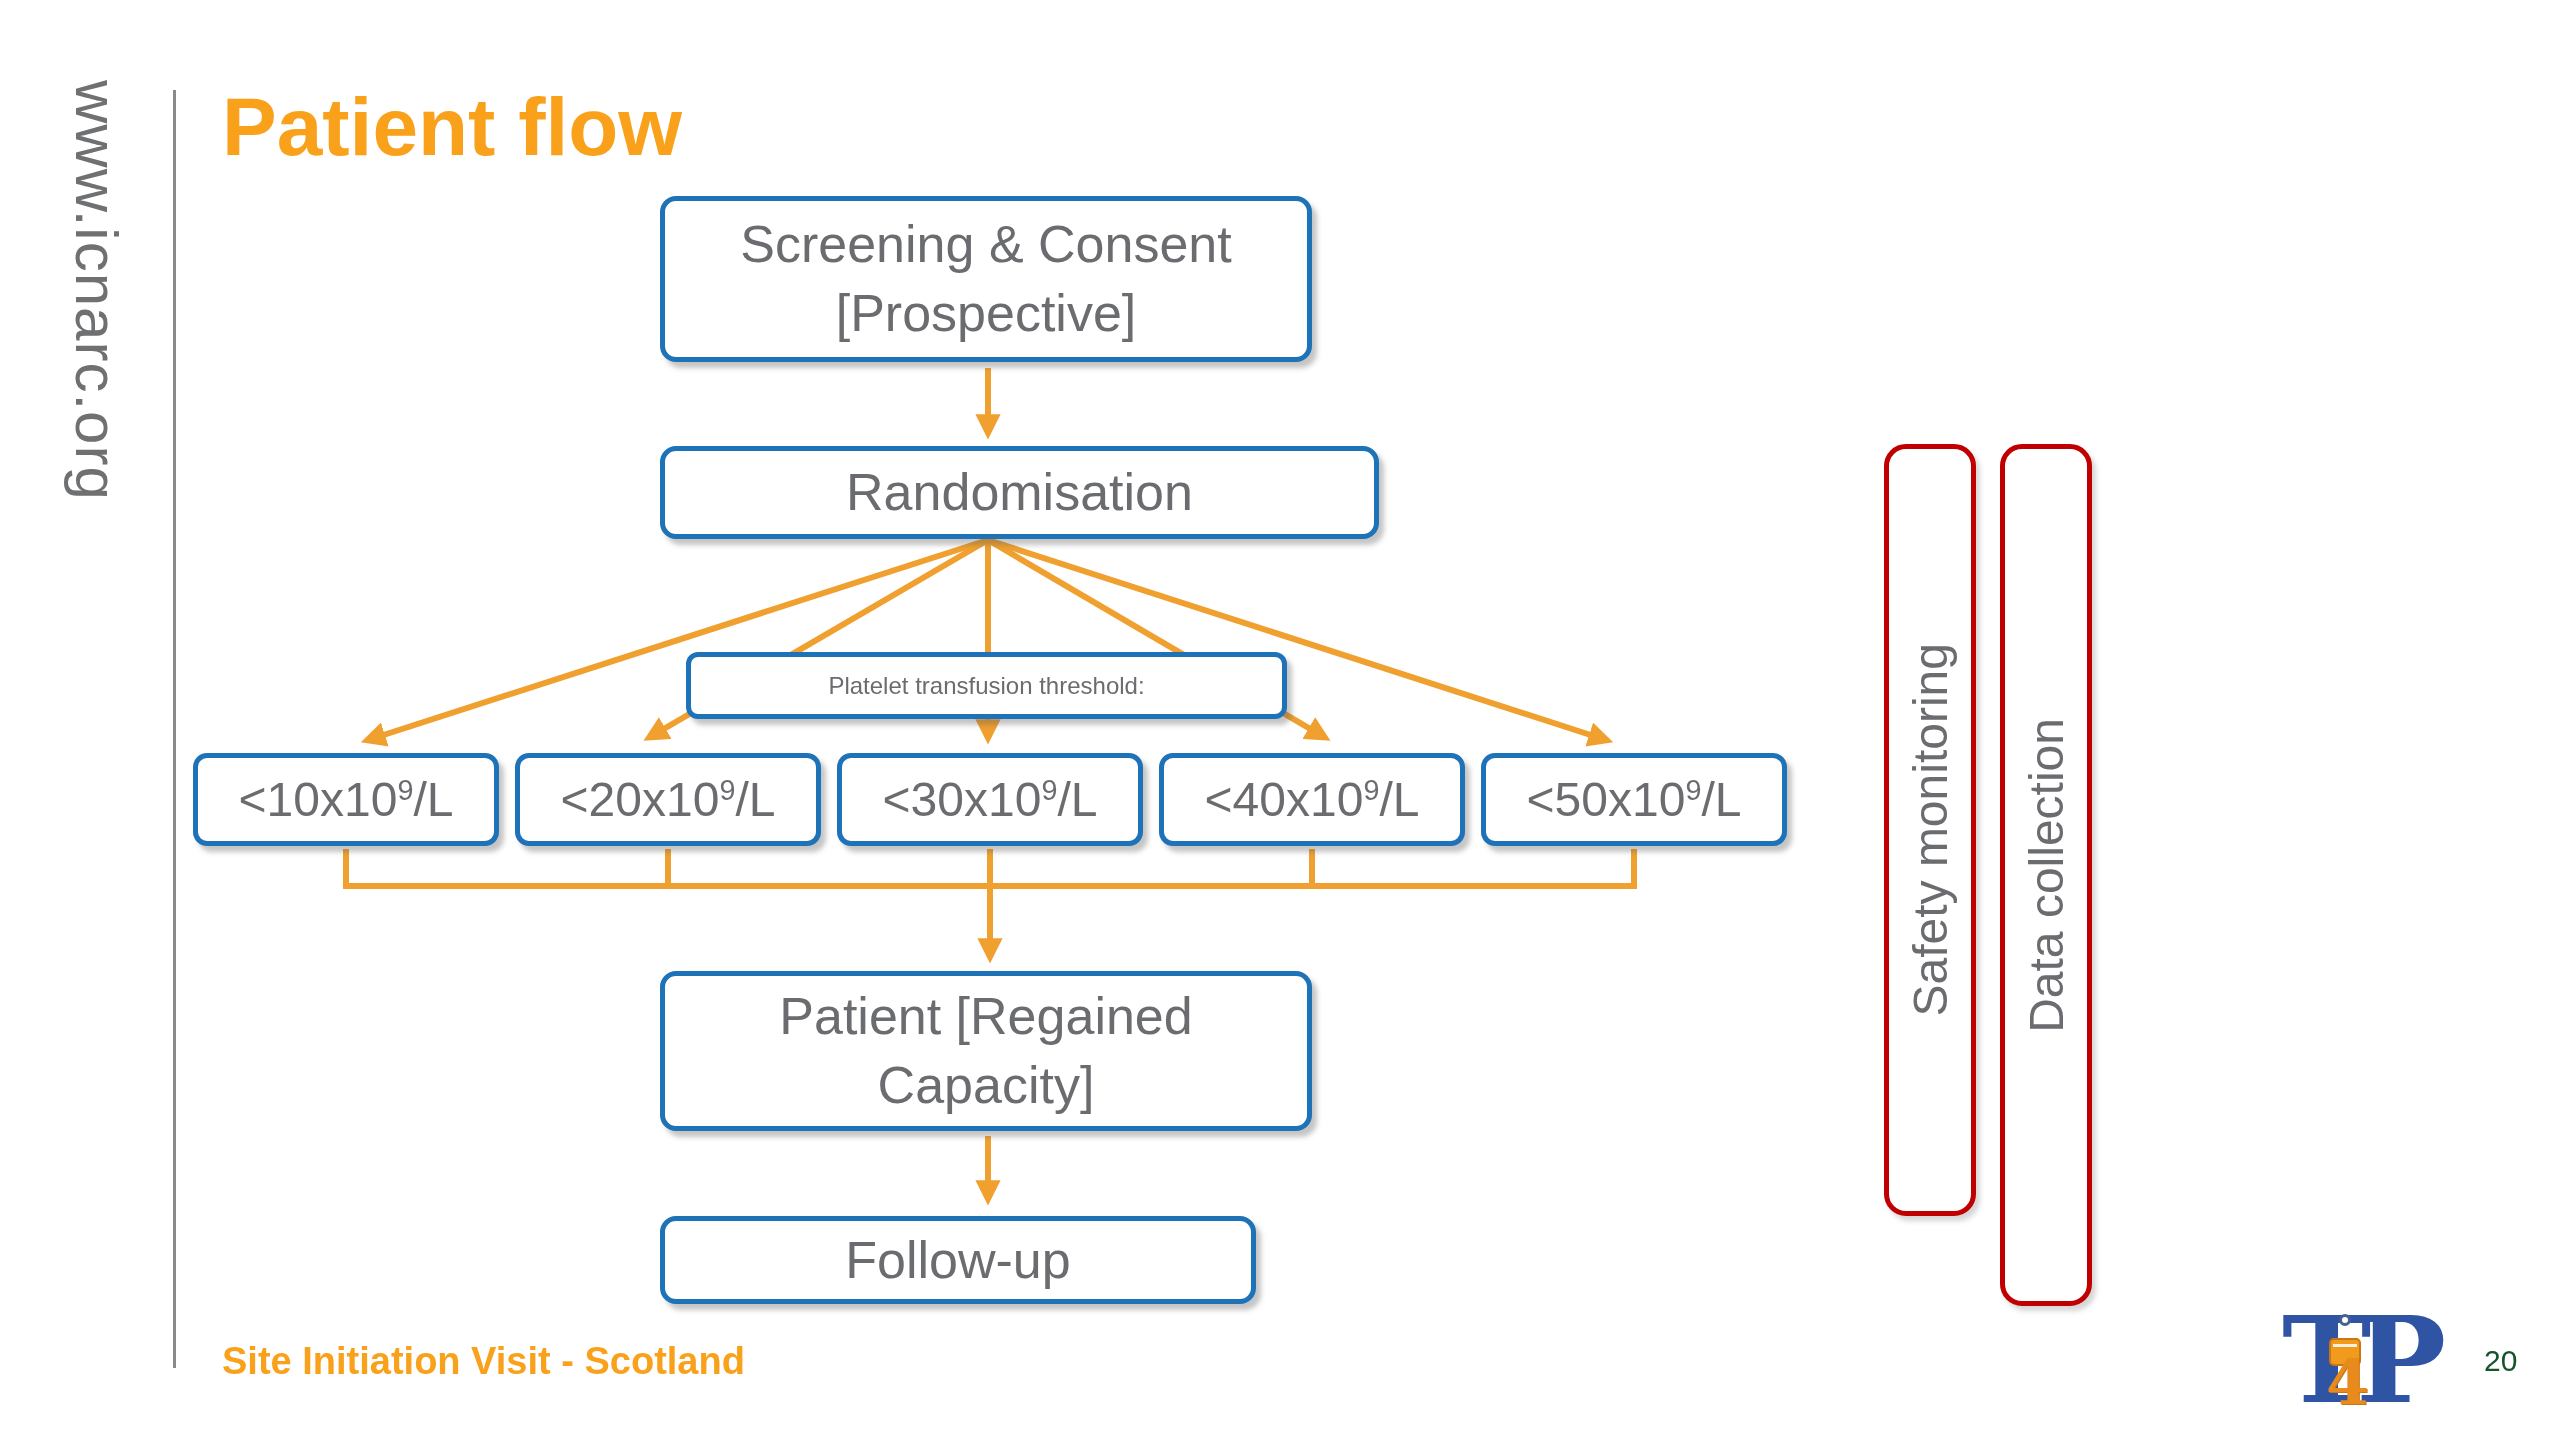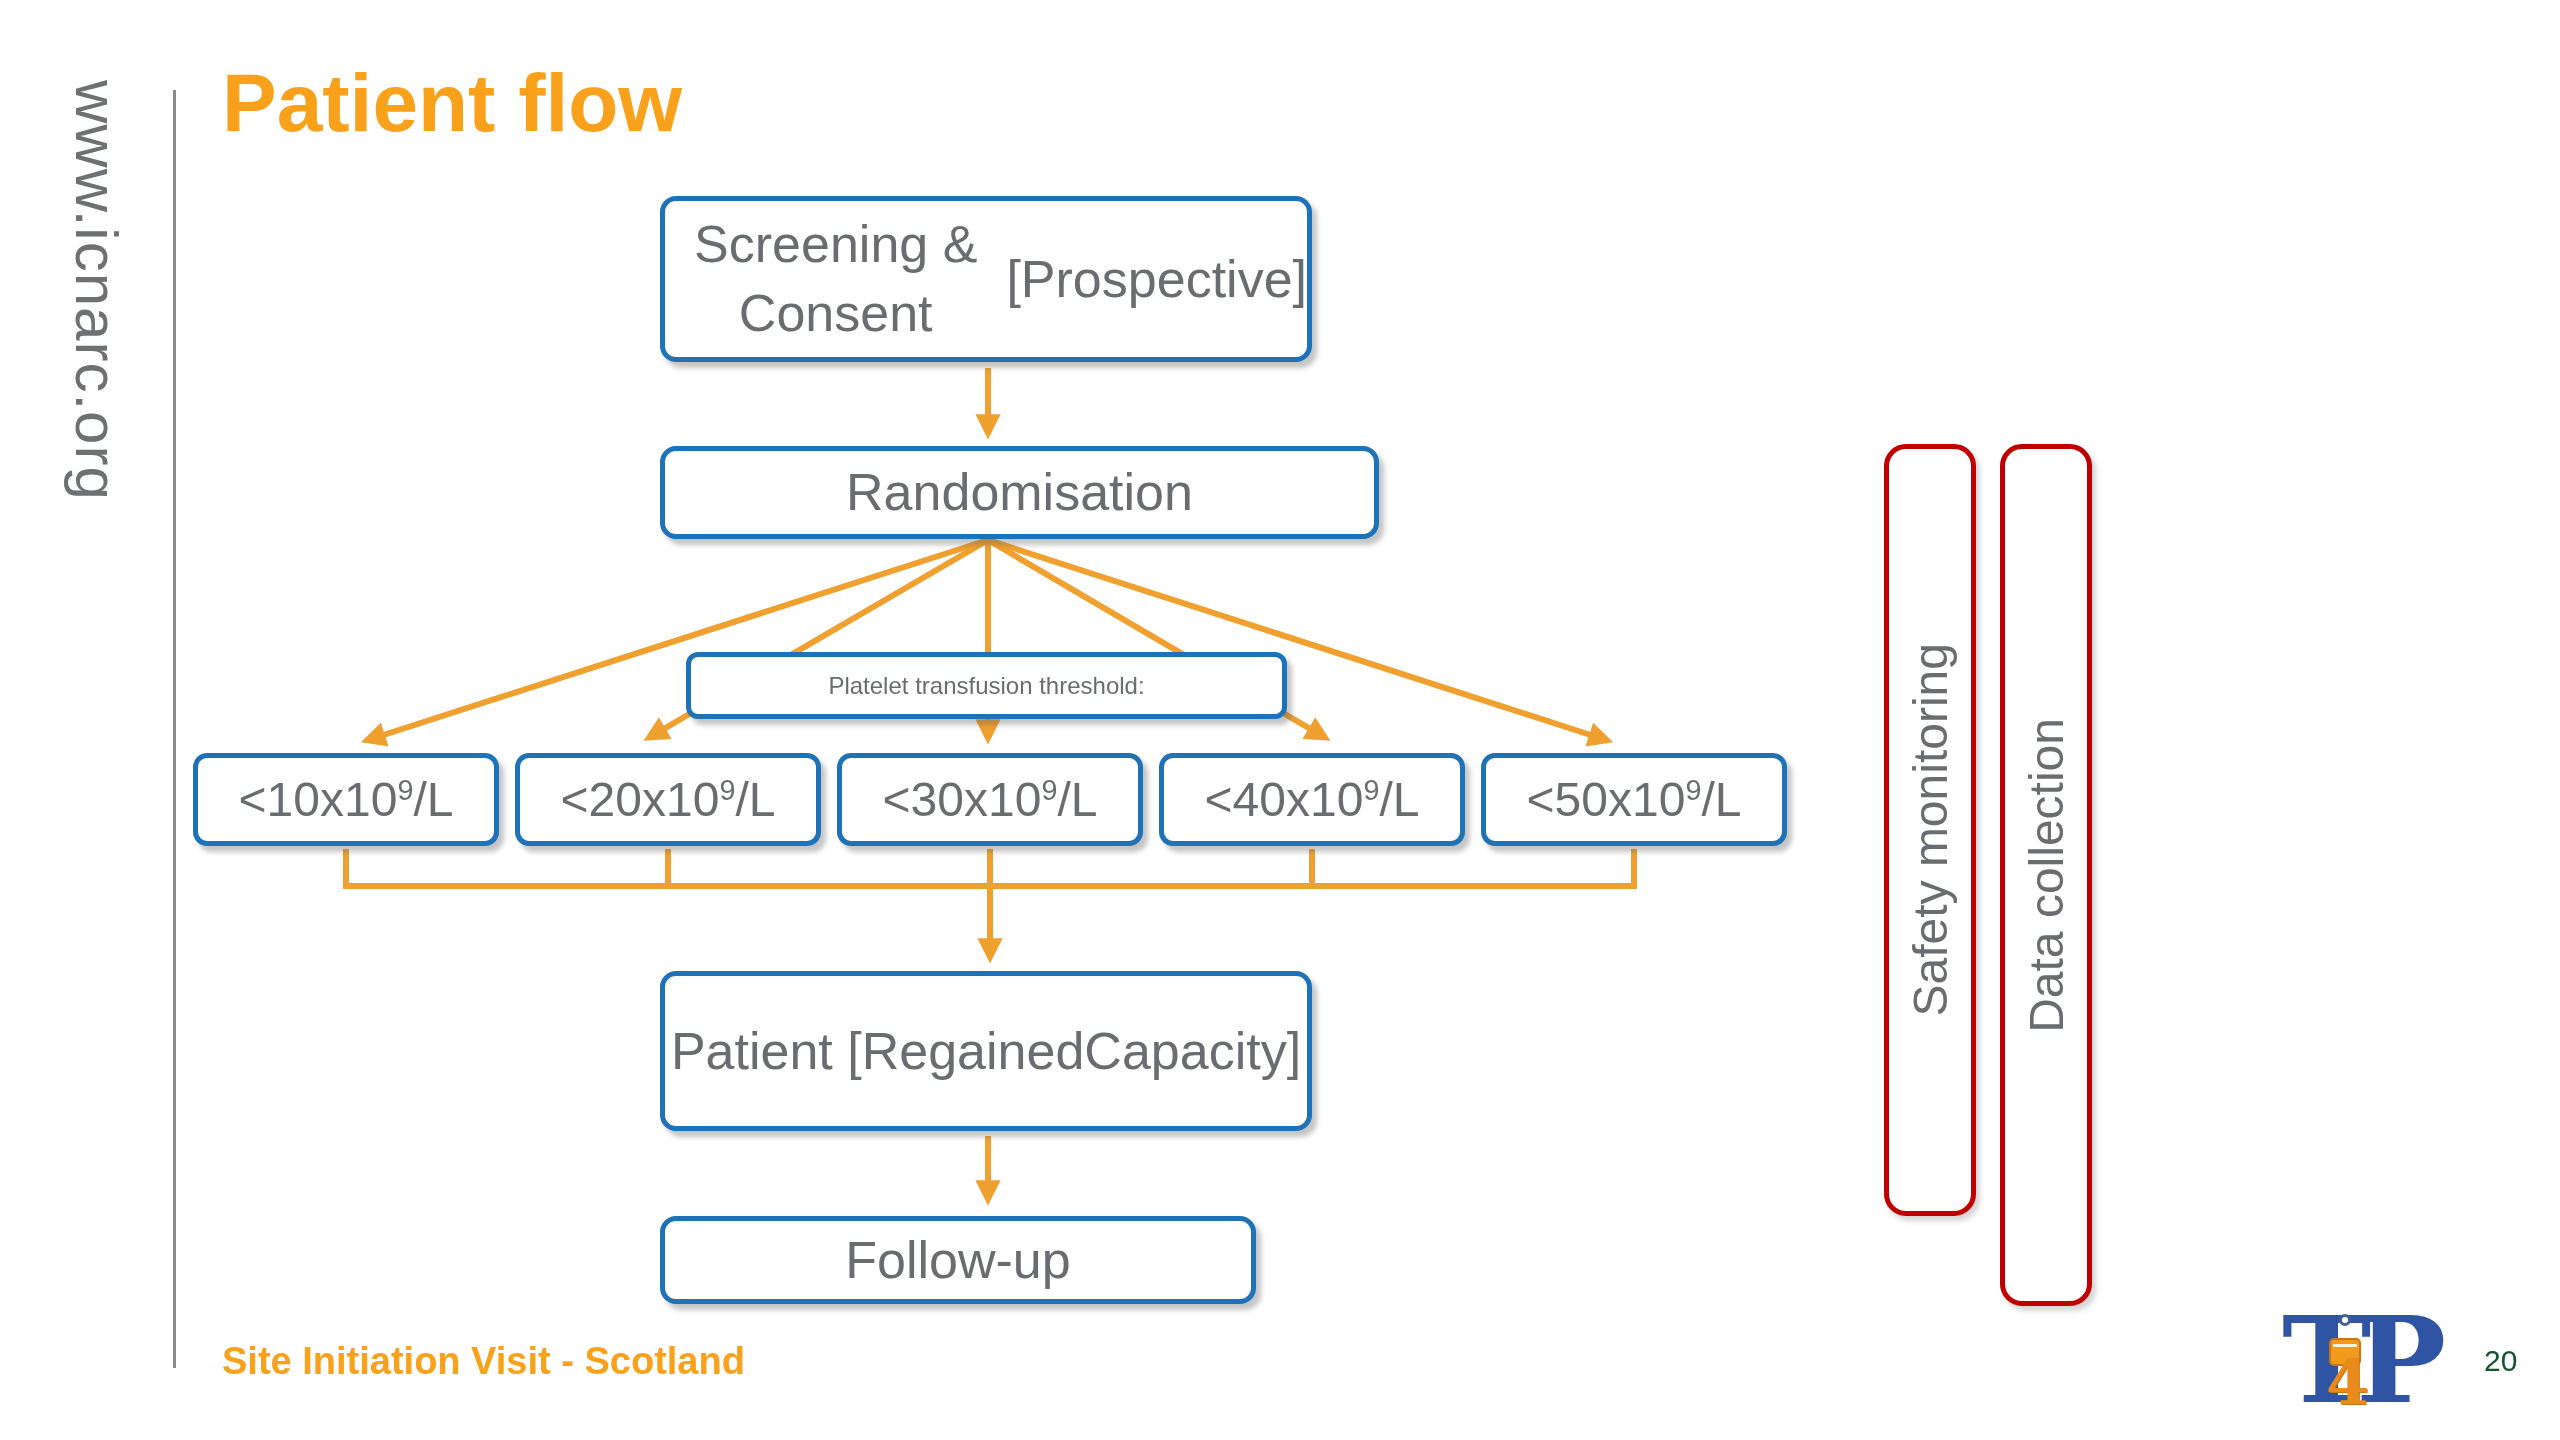--- a/index.html
+++ b/index.html
@@ -12,39 +12,39 @@
   .sidebar-url{
     position:absolute;left:62px;top:80px;height:560px;
     writing-mode:vertical-rl;
     font-size:60px;color:#6e7072;letter-spacing:1px;white-space:nowrap;
   }
   .divider{
     position:absolute;left:173px;top:90px;width:3px;height:1278px;background:#8a8a8a;
   }
   
   .title{
-    position:absolute;left:222px;top:56px;margin:0;
+    position:absolute;left:222px;top:80px;margin:0;
     font-size:82px;font-weight:700;color:#f9a11b;letter-spacing:0px;white-space:nowrap;
   }
   .footer-caption{
     position:absolute;left:222px;top:1340px;
     font-size:38px;font-weight:700;color:#f9a11b;white-space:nowrap;
   }
   .page-number{
     position:absolute;left:2484px;top:1344px;
     font-size:30px;color:#14532d;
   }
   
   .arrows{position:absolute;left:0;top:0;z-index:1;pointer-events:none;}
   
   .fbox{
     position:absolute;z-index:2;box-sizing:border-box;
     background:#ffffff;border:5px solid #1e72b8;border-radius:16px;
     box-shadow:5px 6px 5px rgba(90,90,90,0.35);
-    display:flex;align-items:center;justify-content:center;
+    display:flex;flex-direction:column;align-items:center;justify-content:center;
     text-align:center;color:#6a6c6f;line-height:1.32;
   }
   .fbox.big{font-size:52px;}
   .box-screening   {left:660px;top:196px;width:652px;height:166px;}
   .box-random      {left:660px;top:446px;width:719px;height:93px;}
   .box-thr-label   {left:686px;top:652px;width:601px;height:67px;font-size:24px;border-radius:12px;z-index:3;}
   .tbox{top:753px;width:306px;height:93px;font-size:48px;border-radius:14px;}
   .tbox sup{font-size:0.60em;vertical-align:0.55em;line-height:0;}
   .box-consent     {left:660px;top:971px;width:652px;height:160px;}
   .box-followup    {left:660px;top:1216px;width:596px;height:88px;}

